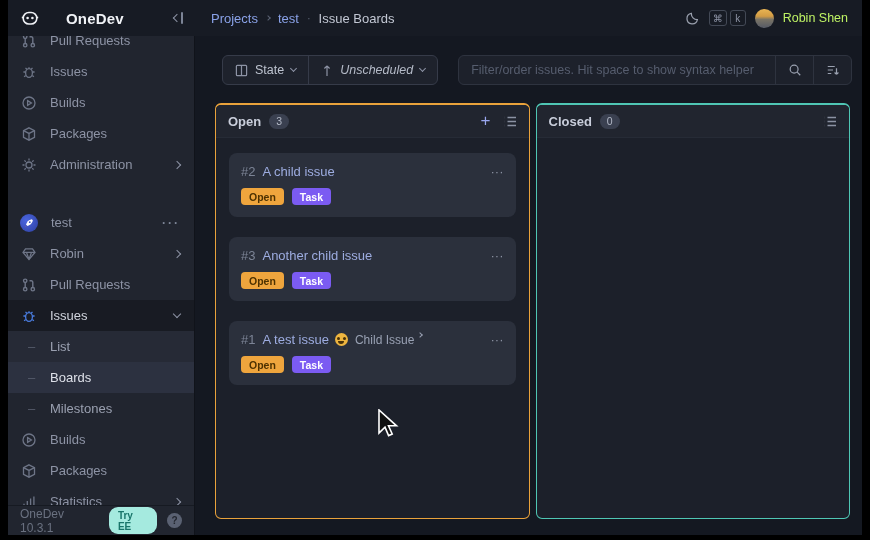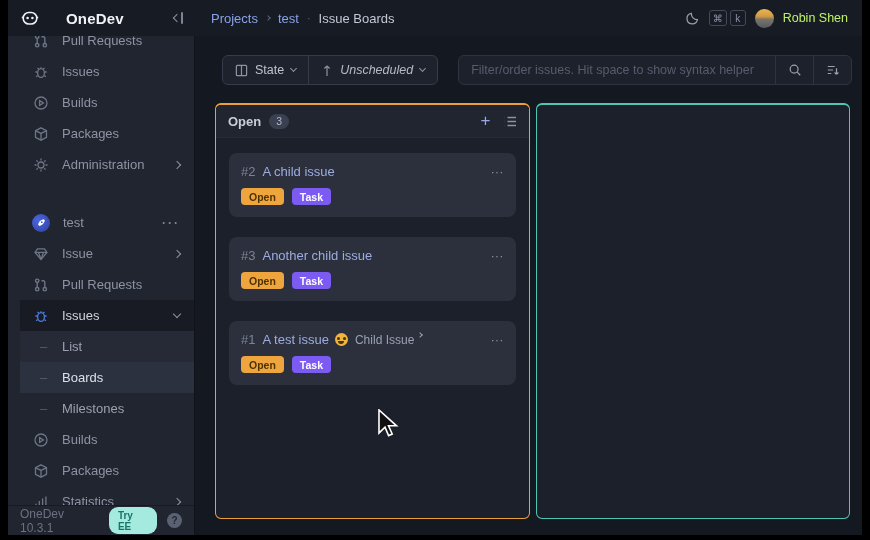--- a/index.html
+++ b/index.html
@@ -24,21 +24,21 @@
   .nav-right { margin-left:auto; display:flex; align-items:center; gap:9px; padding-right:14px; }
   .kbd { height:16px; min-width:16px; border:1px solid #434956; border-radius:3px; color:#8d93a5; font-size:10px; display:flex; align-items:center; justify-content:center; padding:0 3px; }
   .avatar { width:19px; height:19px; border-radius:50%; background:linear-gradient(180deg,#e9b453 0%,#d39c44 38%,#7a7466 55%,#555a66 100%); flex:none; }
   .user-name { color:#bef264; font-size:12.5px; }
 
   
   .body-row { flex:1; display:flex; min-height:0; }
 
   
   .sidebar { width:187px; flex:none; background:#21252f; position:relative; overflow:hidden; border-right:1px solid #10131a; }
-  .s-scroll { margin-top:-11px;margin-left:12px; }
+  .s-scroll { margin-top:-11px; }
   .s-item { height:31px; display:flex; align-items:center; padding:0 14px 0 12px; gap:13px; font-size:13px; color:#8d93a5; cursor:pointer; }
   .s-item .s-icon { width:17px; height:17px; flex:none; display:flex; align-items:center; justify-content:center; }
   .s-item .right { margin-left:auto; }
   .s-gap { height:27px; }
   .s-item.active-parent { background:#181b23; color:#cfd3dc; }
   .s-sub { height:31px; display:flex; align-items:center; padding:0 14px 0 20px; gap:13px; font-size:13px; color:#9aa0b0; cursor:pointer; }
   .s-sub .dash { color:#565c6b; width:9px; }
   .s-sub.row-list { background:#262a36; }
   .s-sub.row-boards { background:#2c3140; color:#dde0e8; }
   .dots { color:#7c8496; font-weight:bold; letter-spacing:2px; font-size:12px; }
@@ -200,21 +200,21 @@
           <span>test</span>
           <span class="dots right">···</span>
         </div>
         <div class="s-item">
           <span class="s-icon">
               <svg width="16" height="16" viewBox="0 0 16 16" fill="none" stroke="#6e7587" stroke-width="1.3">
                 <path d="M4.5 2.8h7L14 6.4 8 13.4 2 6.4z"></path>
                 <path d="M2 6.4h12M8 13.4L5.5 6.4M8 13.4l2.5-7"></path>
               </svg>
             </span>
-          <span>Issue</span>
+          <span>Robin</span>
           <span class="chev right right"></span>
         </div>
         <div class="s-item">
           <span class="s-icon">
               <svg width="16" height="16" viewBox="0 0 16 16" fill="none" stroke="#6e7587" stroke-width="1.4">
                 <circle cx="4.2" cy="3.8" r="1.7"></circle>
                 <circle cx="4.2" cy="12.2" r="1.7"></circle>
                 <circle cx="11.8" cy="12.2" r="1.7"></circle>
                 <path d="M4.2 5.5v5M8.5 3.8h1.8a1.5 1.5 0 0 1 1.5 1.5v5.2"></path>
               </svg>
@@ -371,20 +371,32 @@
               <div class="badges">
                 <span class="lbl lbl-open">Open</span>
                 <span class="lbl lbl-task">Task</span>
               </div>
             </div>
 
           </div>
         </div>
 
         <div class="column" style="border-color: rgb(79, 198, 180);">
+          <div class="col-header">
+            <span class="col-title">Closed</span>
+            <span class="count-badge">0</span>
+            <span class="col-actions">
+              <span>
+                  <svg width="14" height="13" viewBox="0 0 14 13" fill="none" stroke="#8b92a3" stroke-width="1.3">
+                    <path d="M4.5 2.5H13M4.5 6.5H13M4.5 10.5H13"></path>
+                    <path d="M1.2 2.5h.1M1.2 6.5h.1M1.2 10.5h.1" stroke-width="2"></path>
+                  </svg>
+                </span>
+            </span>
+          </div>
           <div class="col-body"></div>
         </div>
 
       </div>
     </div>
   </div>
 </div>
 
 <svg class="cursor" width="24" height="32" viewBox="0 0 24 32">
   <polygon points="2,1 2,24 8,18.2 11.6,26.6 15.2,25 11.5,16.8 19.5,16.8" fill="#111" stroke="#fff" stroke-width="1.6"></polygon>

